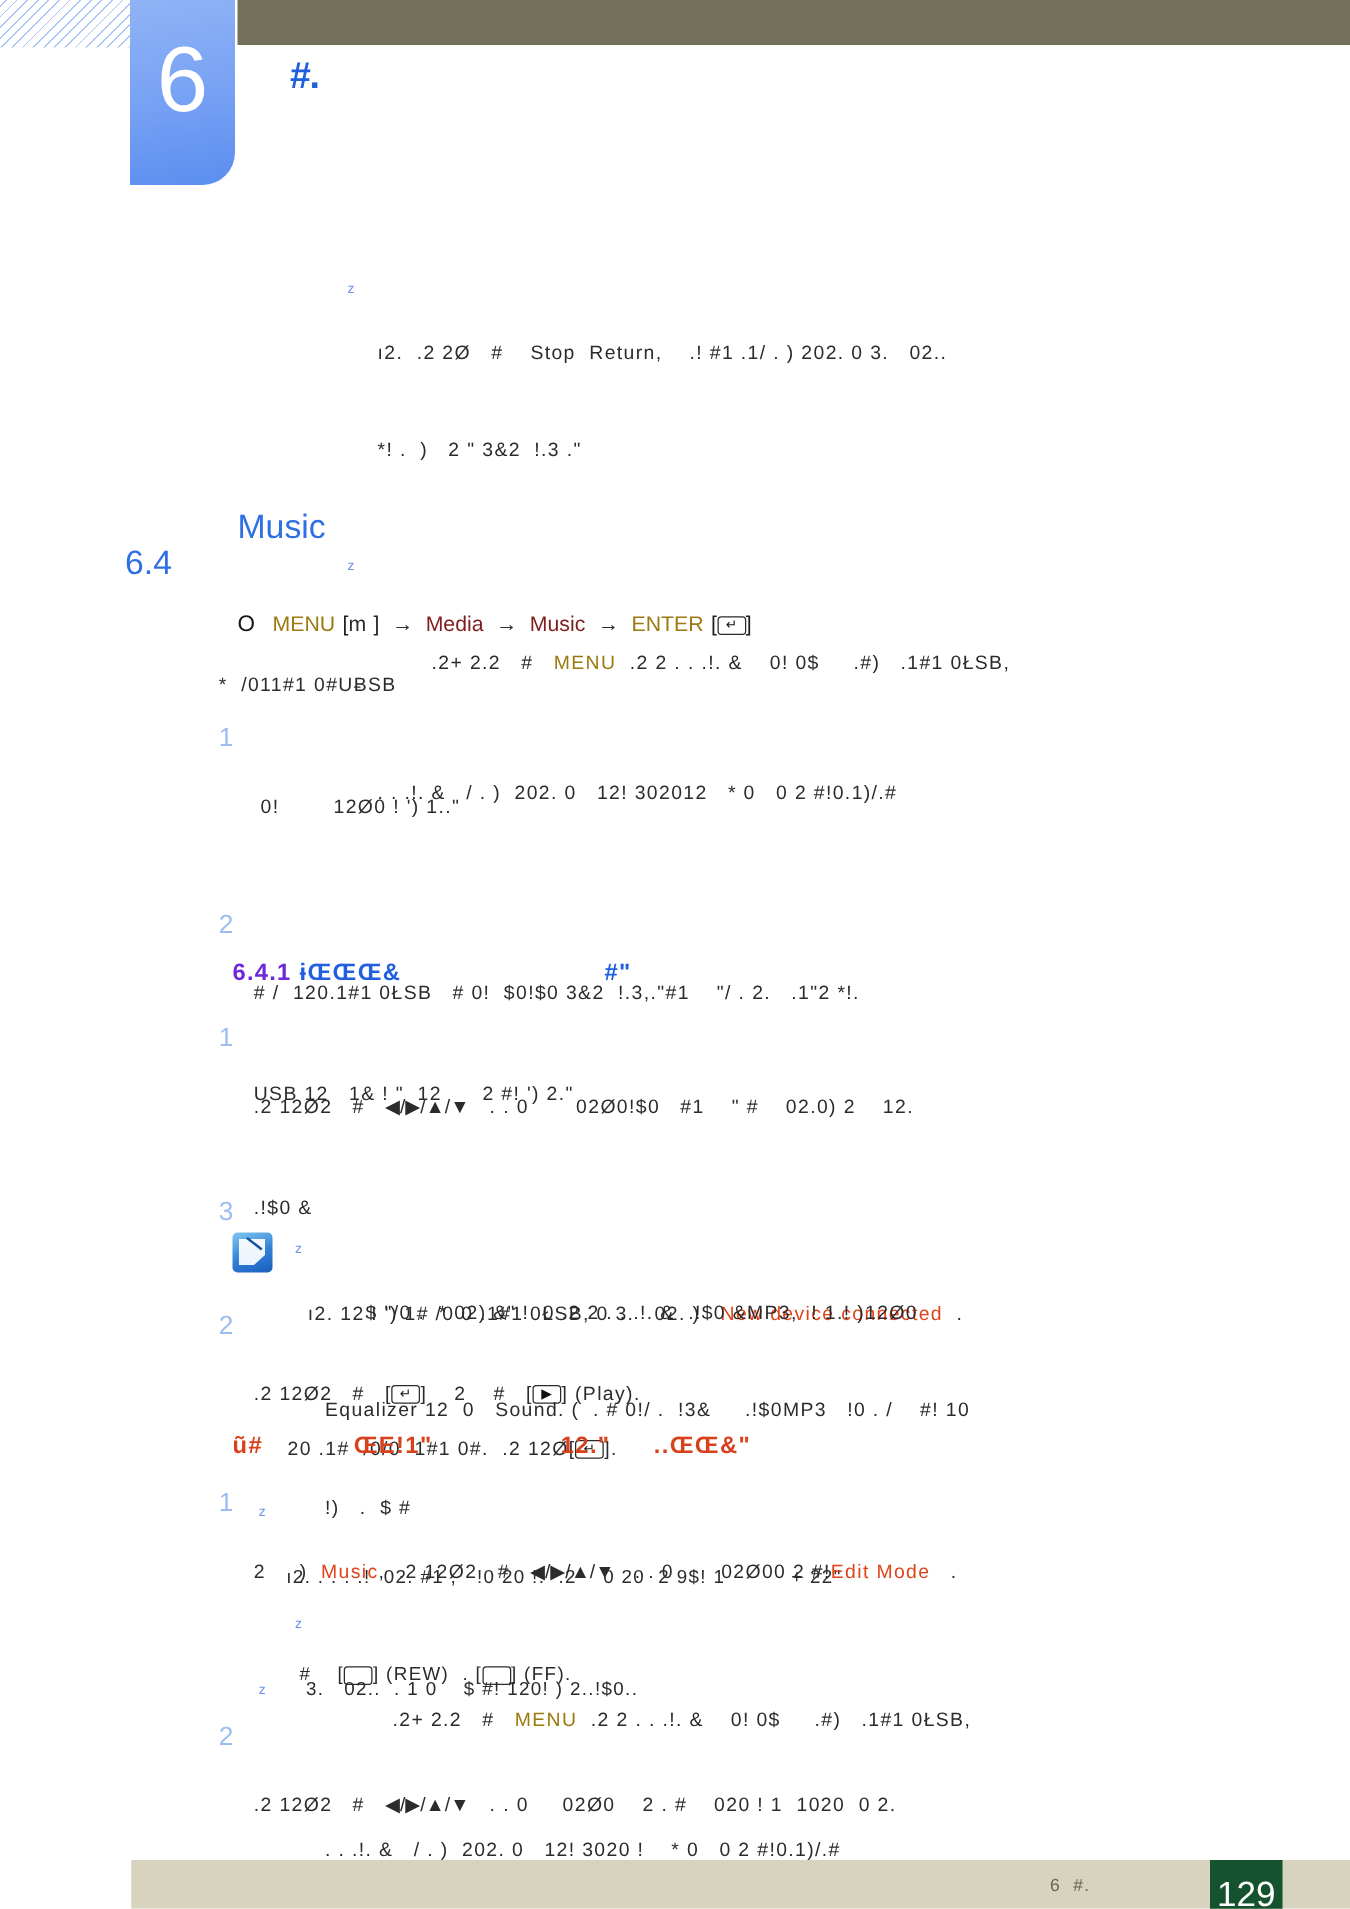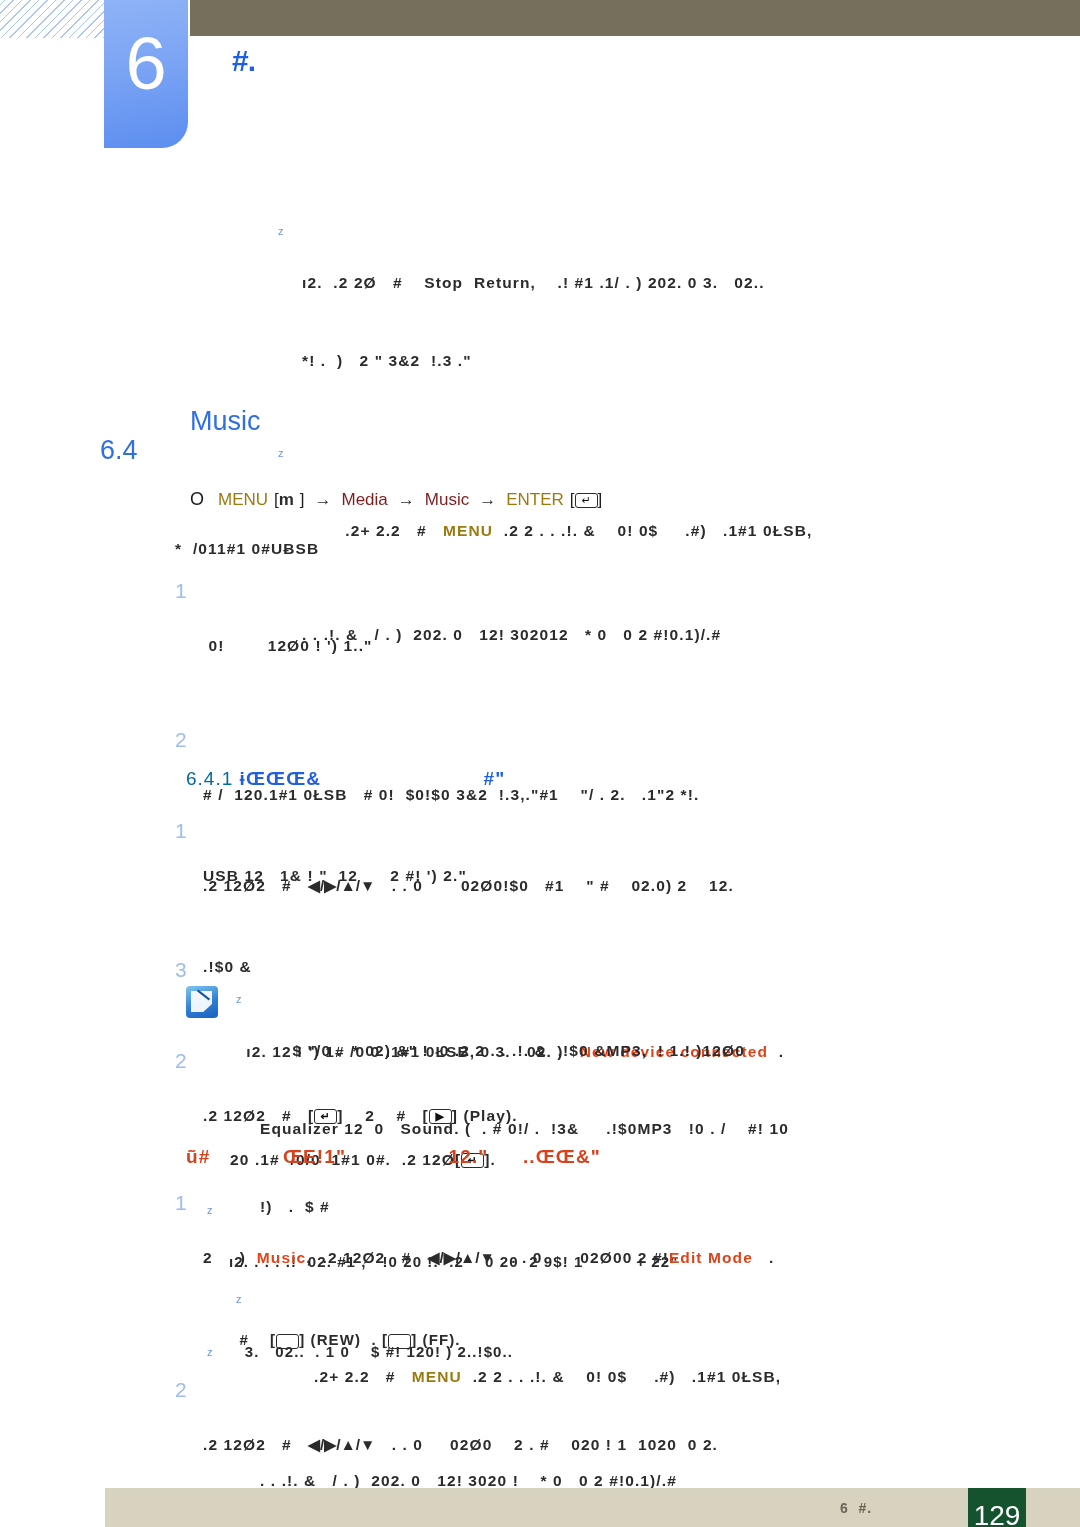--- a/index.html
+++ b/index.html
@@ -60,21 +60,20 @@
     color: #1f5fe0;
     letter-spacing: -1px;
   }
 
   
   .garbled {
     font-family: "Liberation Sans", sans-serif;
     letter-spacing: 1.1px;
     white-space: pre-wrap;
     color: #2b2b2b;
-    font-weight: bold;
   }
   .kw-olive   { color: #9c7a10; }
   .kw-orange  { color: #e0431a; }
 
   
   #top-notes {
     position: absolute;
     left: 276px; top: 218px;
     width: 790px;
   }
@@ -177,21 +176,21 @@
   .sub-note .note-bullet { flex: 0 0 22px; }
   .sub-note .note-body { font-size: 15px; line-height: 26px; }
 
   .sub-h {
     font-size: 19px;
     font-weight: bold;
     letter-spacing: 1px;
   }
   .sub-h .blue { color: #1f5fe0; }
   .sub-h .orange { color: #d8411b; }
-  #sub-heading-1 .num { color: #0369a1; font-weight: normal; font-size: 19px; }
+  #sub-heading-1 .num { color: #6d28d9; font-weight: bold; font-size: 19px; }
 
   
   #note-box { display: flex; }
   #note-icon {
     flex: 0 0 48px;
     width: 34px; height: 34px;
     position: relative;
   }
   #note-icon .bg {
     position: absolute; left: 0; top: 0;

